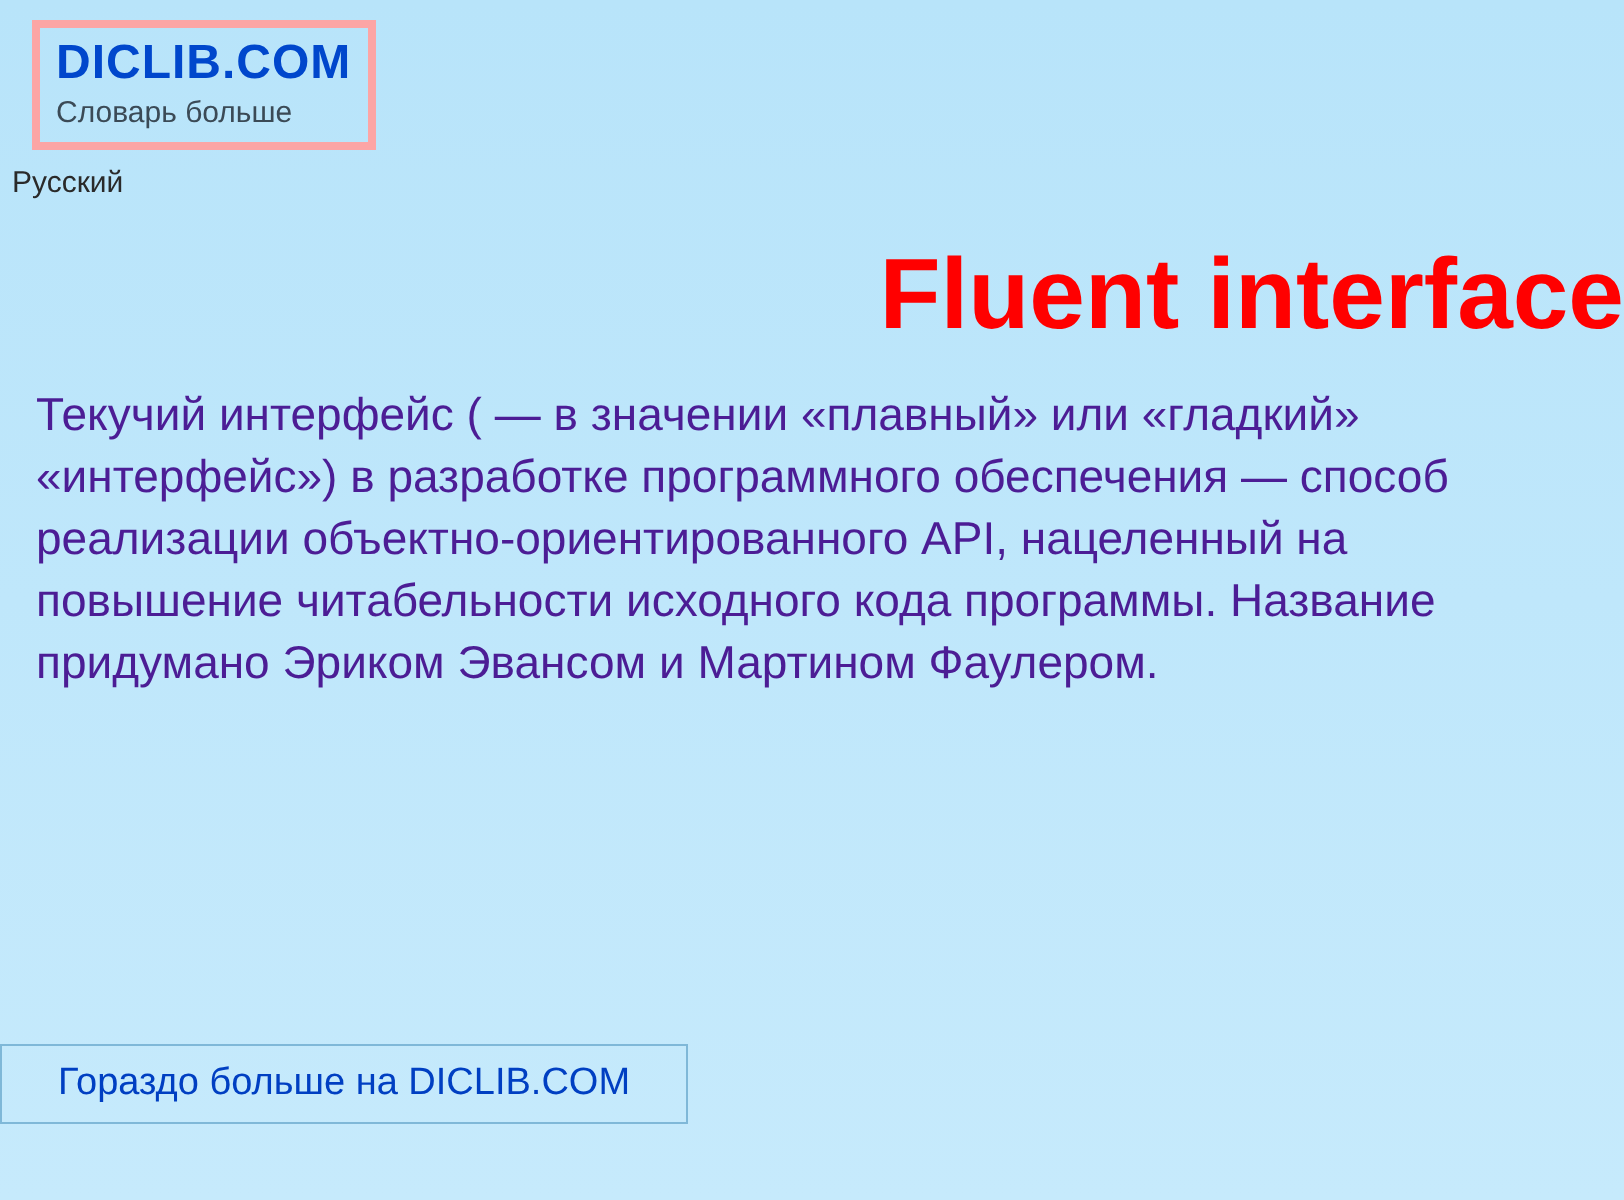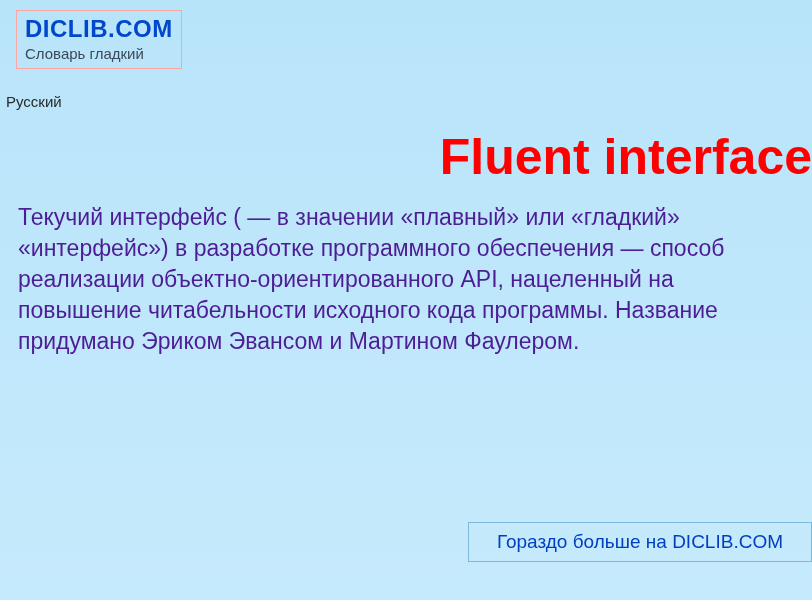--- a/index.html
+++ b/index.html
@@ -12,40 +12,39 @@
       height: 600px;
       background: linear-gradient(180deg, #b8e4fa 0%, #c6eafc 100%);
       font-family: Arial, Helvetica, sans-serif;
       overflow: hidden;
       position: relative;
     }
     .header {
       padding: 10px 16px 4px 16px;
     }
     .logo {
-      border: 1px solid #fca5a5;
+      border: 4px solid #fca5a5;
       display: inline-block;
       padding: 4px 8px 6px 8px;
     }
     .logo-title {
       color: #0047cc;
       font-size: 24px;
       font-weight: bold;
       letter-spacing: 0.5px;
     }
     .logo-subtitle {
       color: #3b4a56;
       font-size: 15px;
       margin-top: 2px;
     }
     .lang-selector {
       padding: 4px 8px 0 6px;
       color: #2a2a2a;
       font-size: 15px;
-      margin-top: 16px;
     }
     .article-title {
       color: #ff0000;
       font-size: 50px;
       font-weight: bold;
       text-align: right;
       margin-top: 18px;
       margin-bottom: 16px;
     }
     .article-body {
@@ -53,39 +52,39 @@
       font-size: 23px;
       line-height: 1.35;
       padding: 0 18px;
     }
     .footer-link-wrap {
       position: absolute;
       left: 0;
       right: 0;
       bottom: 38px;
       display: flex;
-      justify-content: flex-end;
+      justify-content: flex-start;
     }
     .footer-link {
       border: 1px solid #7fb8d8;
       color: #003fc2;
       font-size: 19px;
       padding: 8px 28px;
       background: transparent;
       text-decoration: none;
       cursor: pointer;
     }
   </style>
 </head>
 <body>
 
 <div class="header">
   <div class="logo">
     <div class="logo-title">DICLIB.COM</div>
-    <div class="logo-subtitle">Словарь гладкий</div>
+    <div class="logo-subtitle">Словарь больше</div>
   </div>
 </div>
 
 <div class="lang-selector">
   <span>Русский</span>
 </div>
 
 <h1 class="article-title">Fluent interface</h1>
 
 <div class="article-body">Текучий интерфейс ( — в значении «плавный» или «гладкий» «интерфейс») в разработке программного обеспечения — способ реализации объектно-ориентированного API, нацеленный на повышение читабельности исходного кода программы. Название придумано Эриком Эвансом и Мартином Фаулером.</div>

